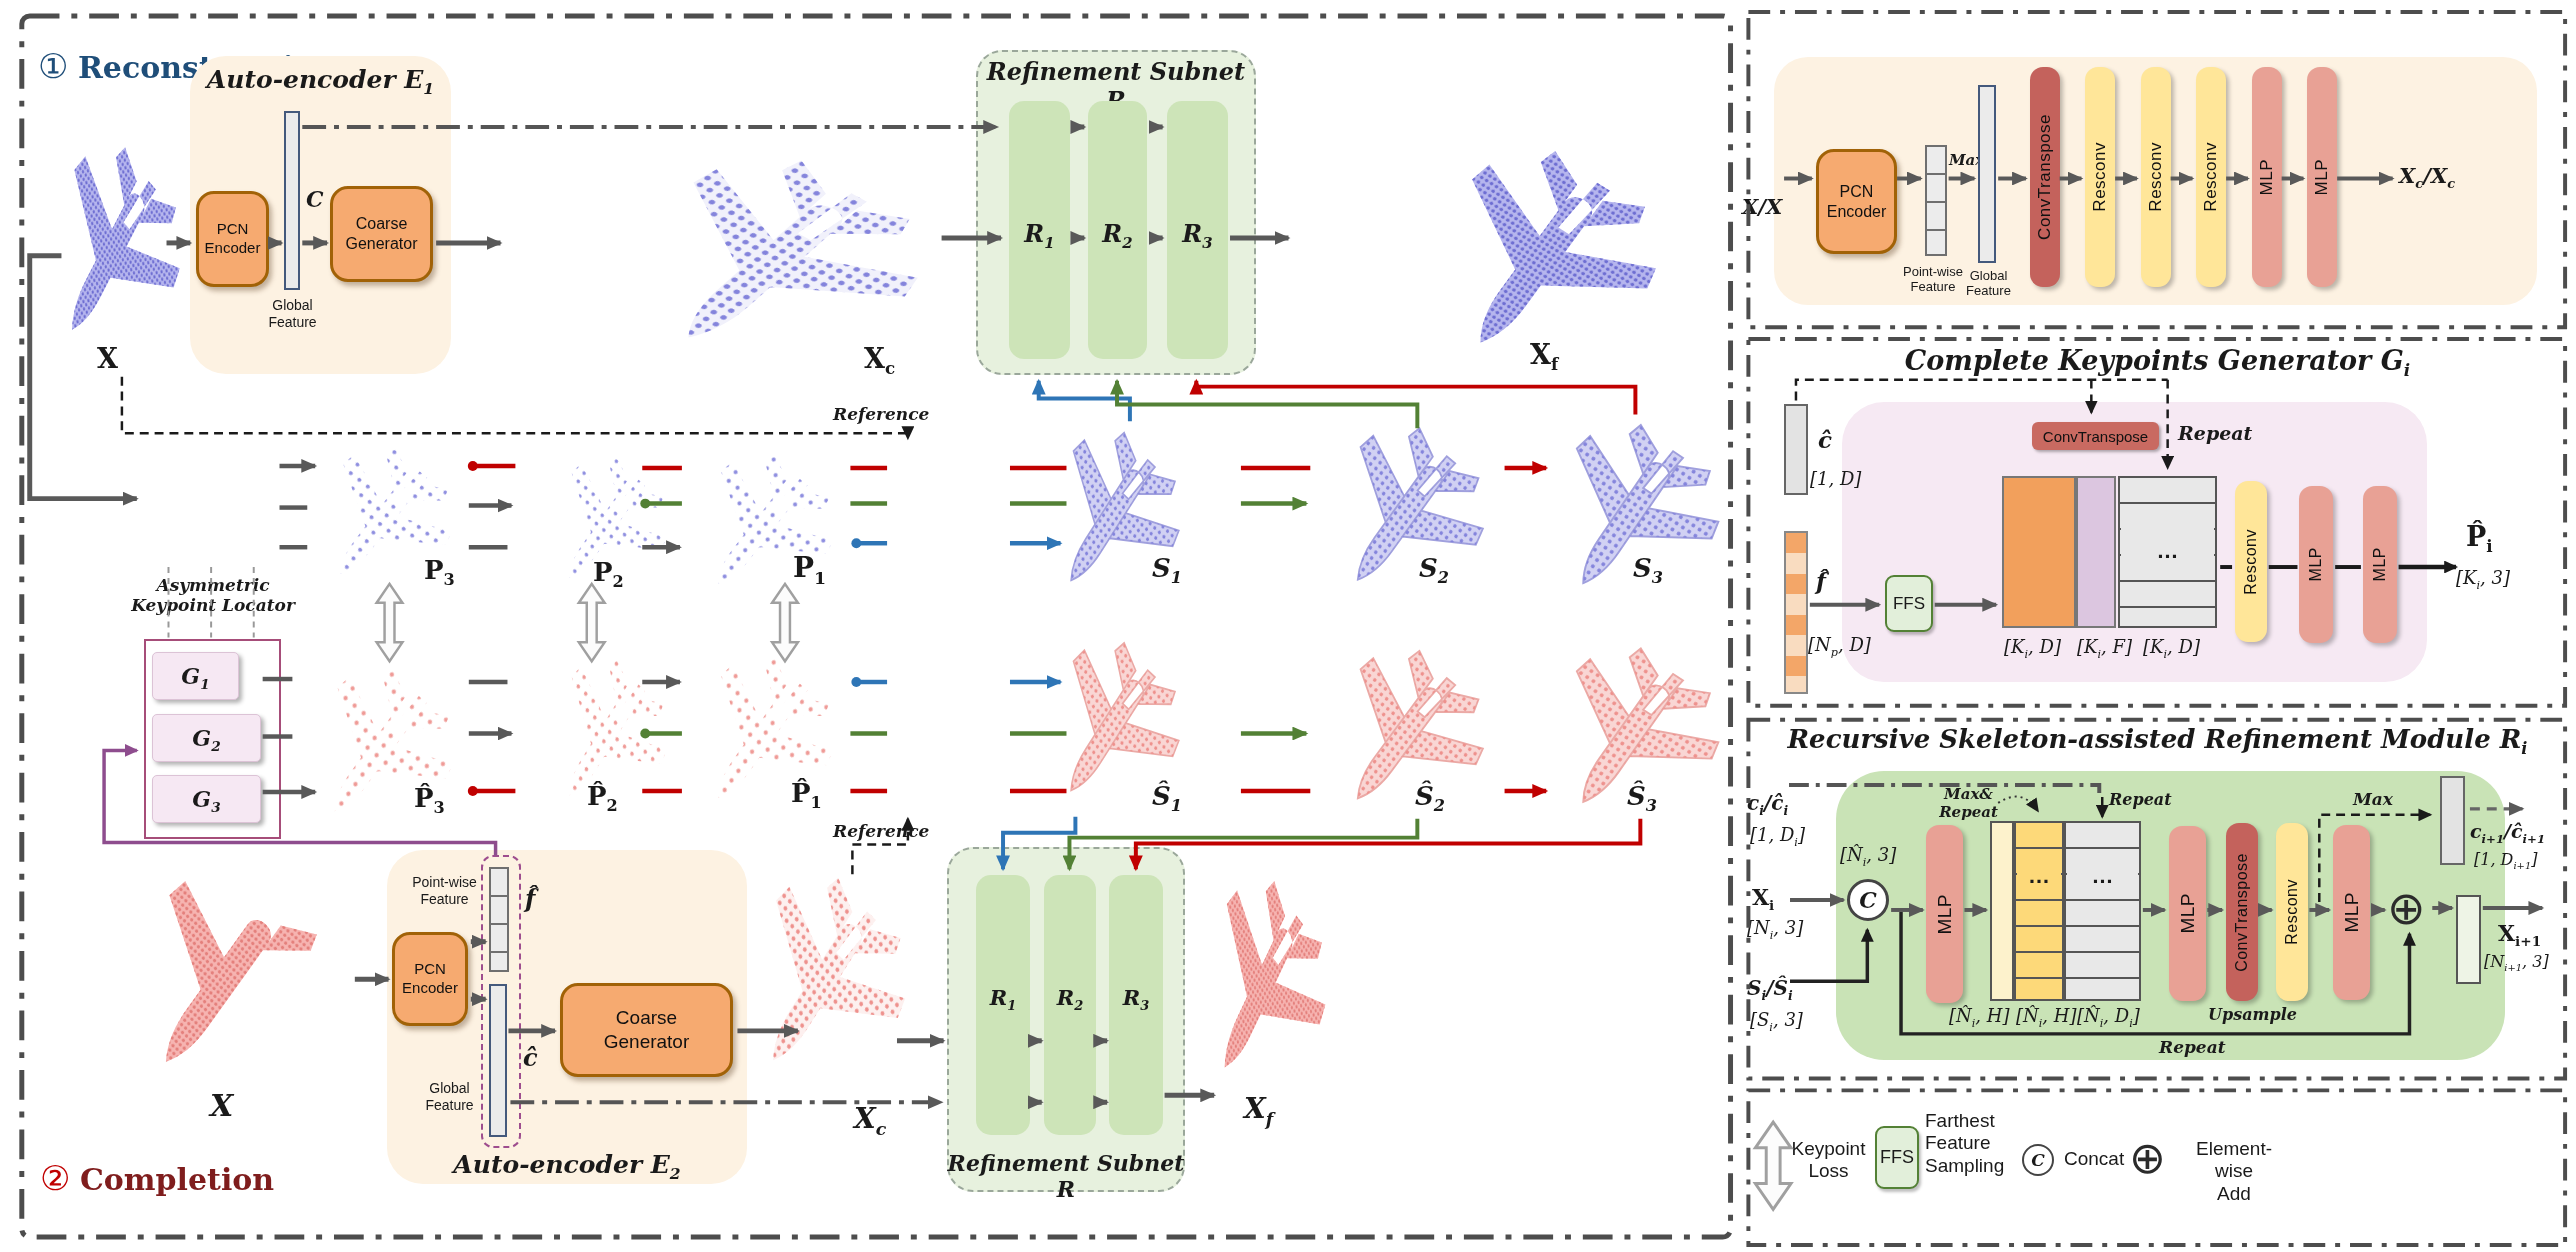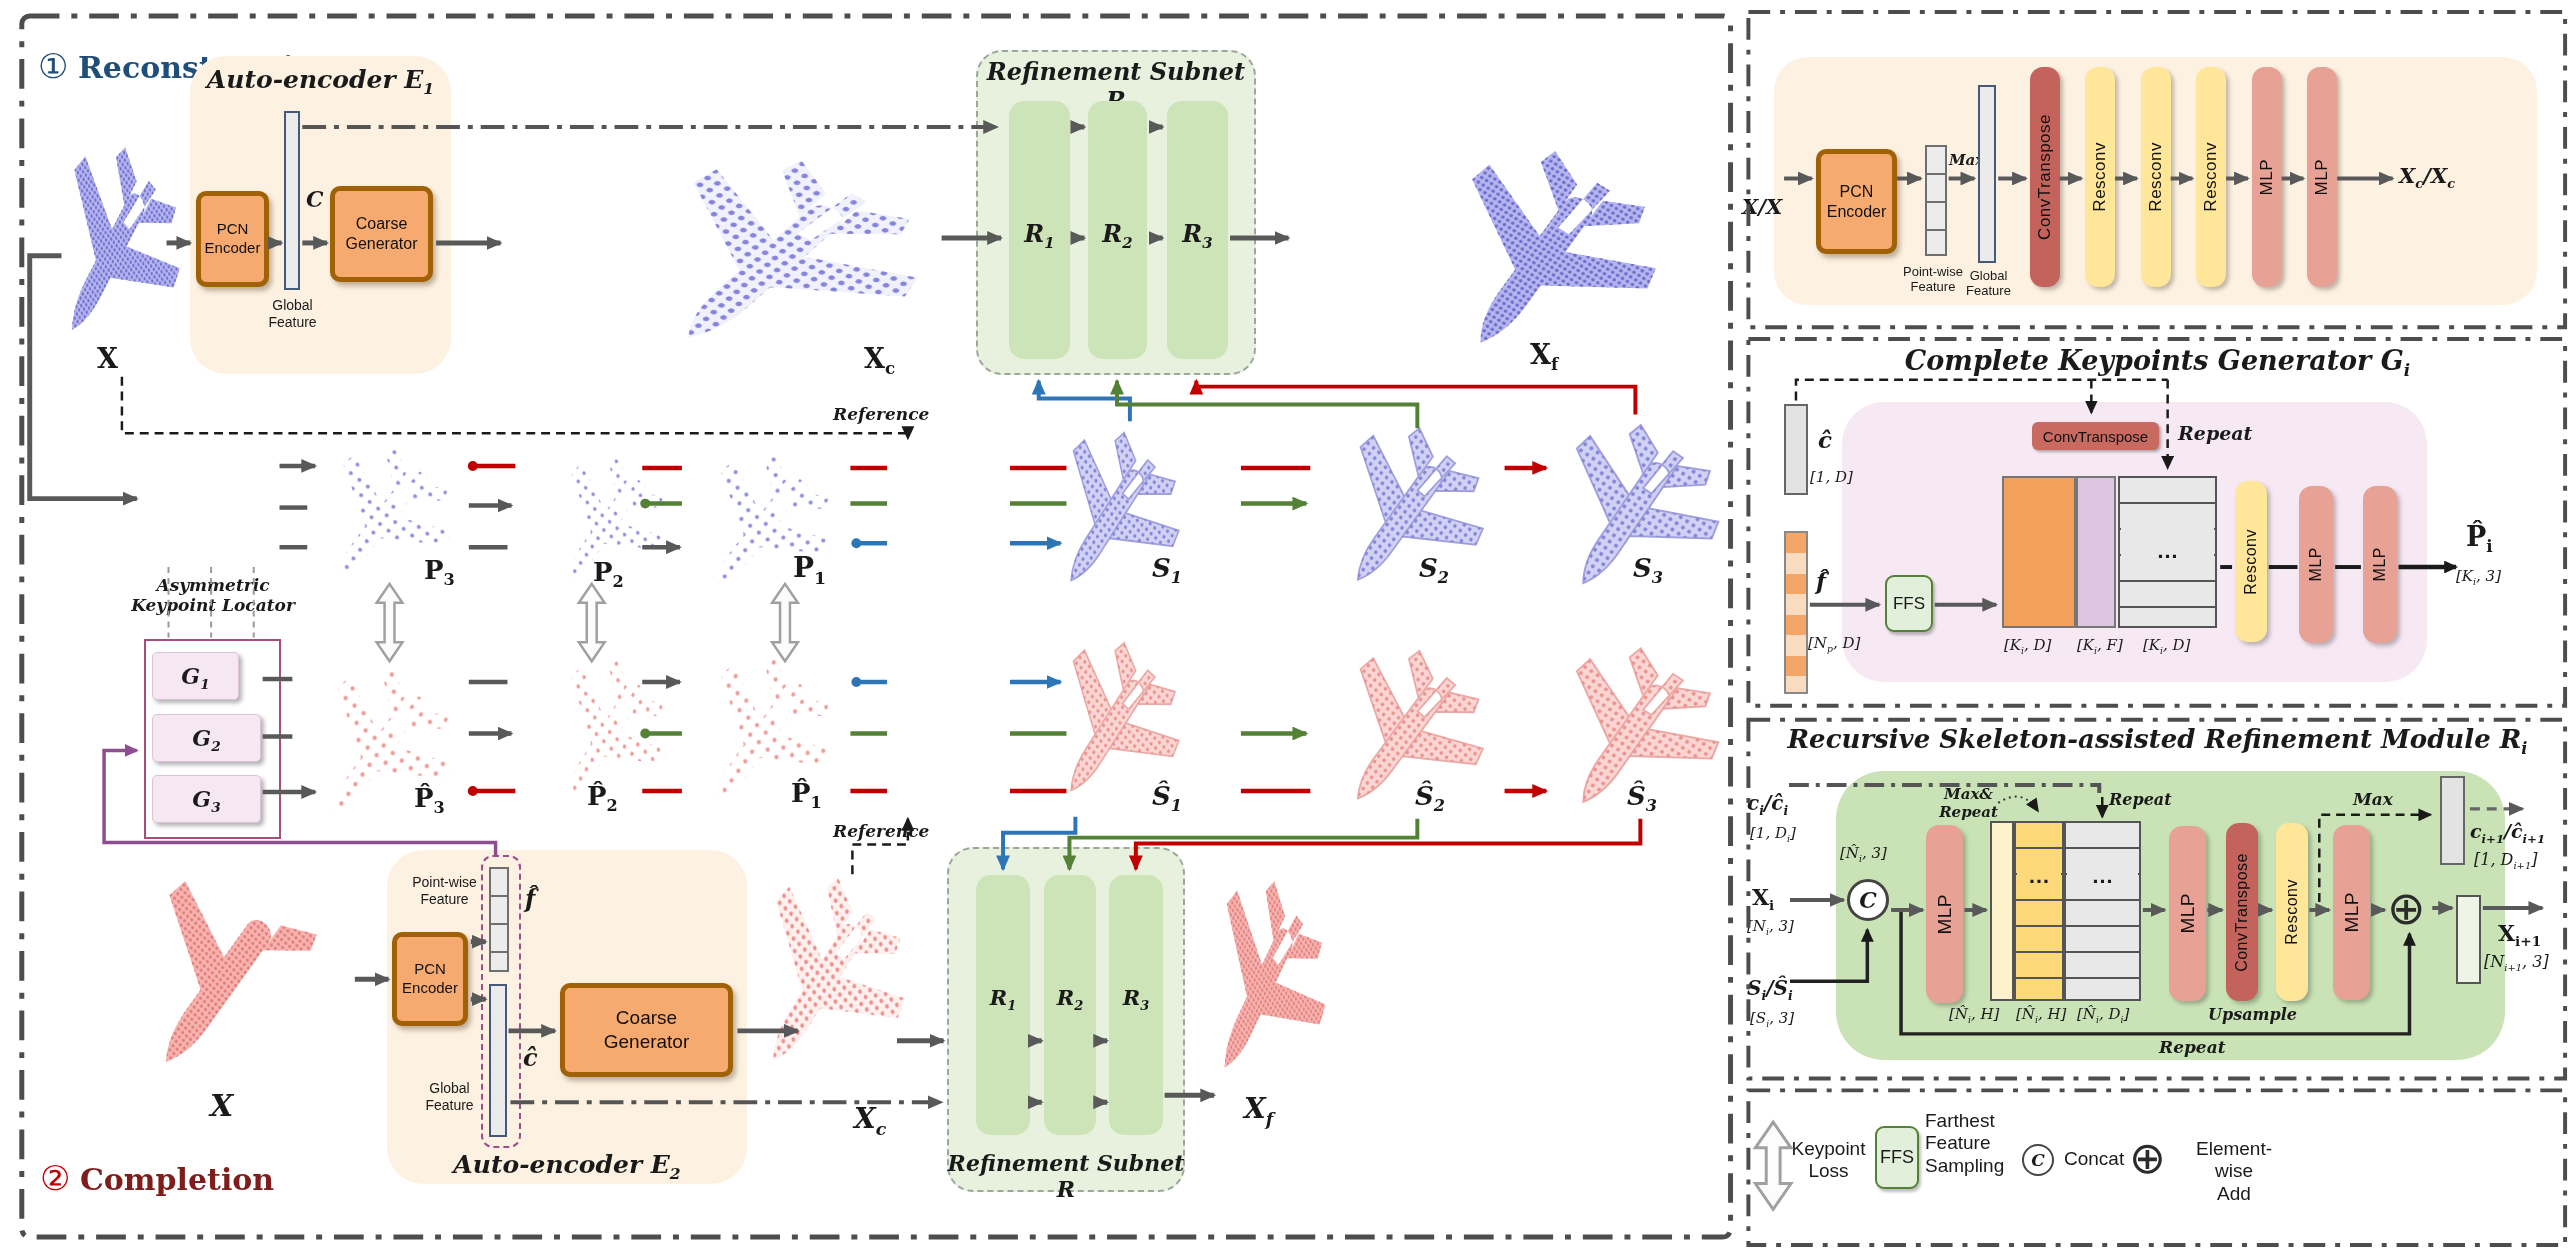--- a/index.html
+++ b/index.html
@@ -2,27 +2,27 @@
 <html><head>
 <meta charset="utf-8">
 <style>
   *{box-sizing:border-box;margin:0;padding:0}
   html,body{background:#fff}
   body{font-family:"Liberation Sans",sans-serif;color:#1a1a1a}
   #stage{position:relative;width:2576px;height:1253px;background:#ffffff;overflow:hidden}
   .b{position:absolute}
   [data-bind]{white-space:pre-line}
   .t{text-align:center;line-height:1.18}
-  .obox{background:#f6aa70;border:5px solid #a16207;border-radius:10px;box-shadow:3px 4px 5px rgba(80,50,20,.35);
+  .obox{background:#f6aa70;border:3px solid #a16207;border-radius:18px;box-shadow:3px 4px 5px rgba(80,50,20,.35);
         display:flex;align-items:center;justify-content:center;text-align:center;line-height:1.25;color:#111}
   .pill{border-radius:13px;box-shadow:3px 3px 4px rgba(0,0,0,.25);display:flex;align-items:center;justify-content:center}
   .vt{writing-mode:vertical-rl;transform:rotate(180deg);font-size:17px;color:#111;letter-spacing:0.5px;white-space:nowrap}
   .m{font-family:"DejaVu Serif",serif;font-weight:bold}
   .scr{font-family:"DejaVu Serif",serif;font-weight:bold;font-style:italic}
-  .dim{font-family:"DejaVu Serif",serif;font-style:italic;font-size:15px;white-space:nowrap}
+  .dim{font-family:"DejaVu Serif",serif;font-style:italic;font-size:18px;white-space:nowrap}
   .ptitle{font-family:"DejaVu Serif",serif;font-weight:bold;font-style:italic;text-align:center}
   sub{font-size:62%;line-height:0}
   .gbar{background:#ebebeb;border:2px solid#44597c}
   .cells{background:#ececec repeating-linear-gradient(180deg,transparent 0 26px,#6f6f6f 26px 28px);border:2px solid #6f6f6f}
   .card{background:#f6e8f3;border:1px solid #dcc3d6;border-radius:5px;box-shadow:3px 3px 4px rgba(0,0,0,.3);
         display:flex;align-items:center;justify-content:center}
   .greenbox{background:#e7f1de;border:2.5px dashed #9aa79a;border-radius:26px}
   .rcell{background:#cde4b8;border-radius:15px;display:flex;align-items:center;justify-content:center}
   .panel-title{font-family:"DejaVu Serif",serif;font-weight:bold;font-style:italic;text-align:center;font-size:27px}
   .stripes{background:#e8e8e8 repeating-linear-gradient(180deg,transparent 0 24px,#555 24px 26px);border:2px solid #555}

